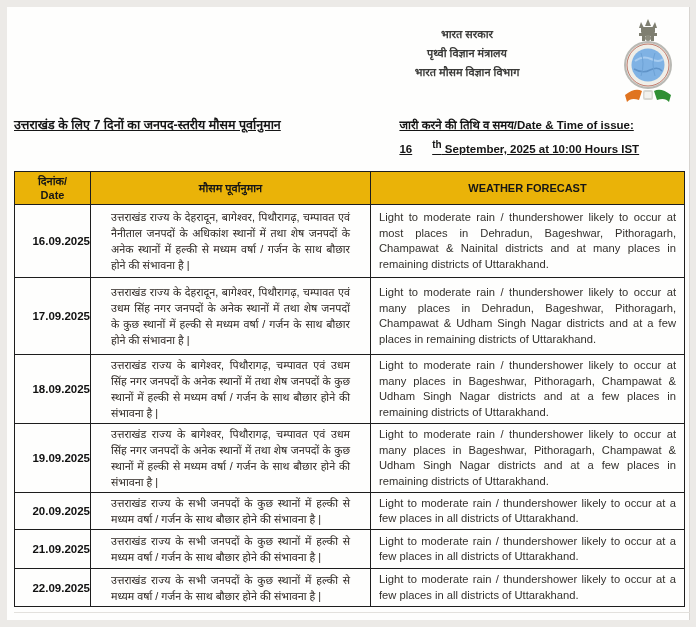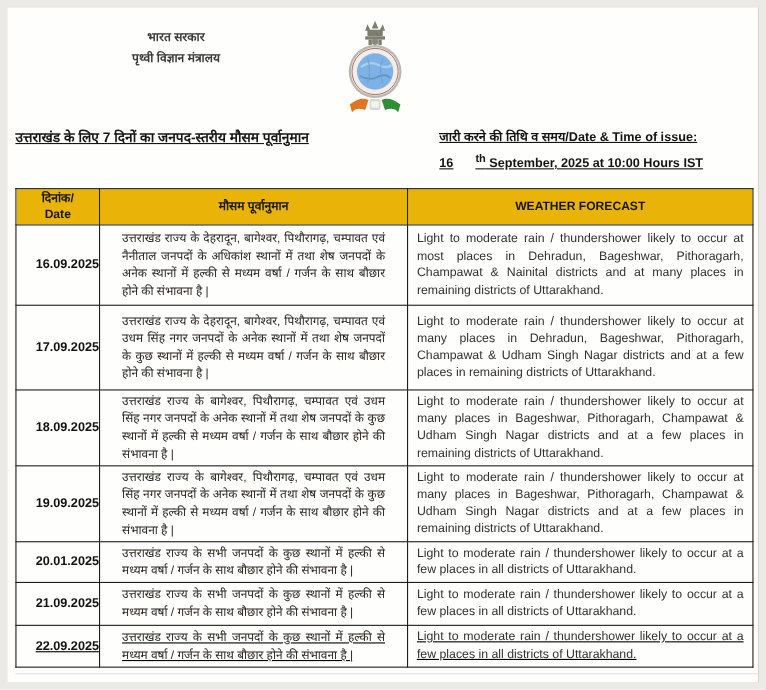--- a/index.html
+++ b/index.html
@@ -15,21 +15,21 @@
     left: 7px; top: 7px;
     width: 683px; height: 613px;
     background: #fefefd;
     border-right: 1px solid #d8d5d1;
     padding: 8px 6px 0 7px;
   }
 
   
   .org-header {
     display: flex;
-    justify-content: flex-start;
+    justify-content: flex-end;
     align-items: flex-start;
     height: 98px;
   }
   .org-block { width: 292px; text-align: center; padding-top: 10px; }
   .org-block.hindi { color: #3a3a38; font-weight: bold; font-size: 11px; line-height: 19px; }
   .org-block.english { color: #3c3c3a; font-weight: bold; font-size: 9.5px; line-height: 19px; letter-spacing: .2px; padding-top: 16px; }
   .logo-wrap { width: 70px; display: flex; justify-content: center; padding-top: 2px; }
 
   
   .title-band {
@@ -83,37 +83,38 @@
   td.english-cell {
     padding: 2px 8px; font-size: 11.2px; color: #33302c;
     text-align: justify; line-height: 15.5px;
   }
   tr.r1 { height: 73px; }
   tr.r2 { height: 77px; }
   tr.r3 { height: 66px; }
   tr.r4 { height: 66px; }
   tr.r5 { height: 36px; }
   tr.r6 { height: 39px; }
-  tr.r7 { height: 38px; text-decoration: underline; }
+  tr.r7 { height: 38px; }
 
   .below-line {
     margin-top: 5px;
     border-top: 1px solid #e3e1dd;
     width: 676px;
   }
 </style>
 </head>
 <body>
 
 <div class="page">
 
   <div class="org-header">
     <div class="org-block hindi">
       <div>भारत सरकार</div>
       <div>पृथ्वी विज्ञान मंत्रालय</div>
+      <div>भारत मौसम विज्ञान विभाग</div>
     </div>
 
     <div class="logo-wrap">
       <svg width="62" height="96" viewBox="0 0 62 96">
 
         <g fill="#7e7e70">
           <path d="M31 2 l3 7 h-6 z"></path>
           <path d="M24 5 l3 6 h-5 z"></path>
           <path d="M38 5 l-3 6 h5 z"></path>
           <rect x="24" y="10" width="14" height="6" rx="1"></rect>
@@ -183,21 +184,21 @@
         <td class="date-cell">18.09.2025</td>
         <td class="hindi-cell">उत्तराखंड राज्य के बागेश्वर, पिथौरागढ़, चम्पावत एवं उधम सिंह नगर जनपदों के अनेक स्थानों में तथा शेष जनपदों के कुछ स्थानों में हल्की से मध्यम वर्षा / गर्जन के साथ बौछार होने की संभावना है |</td>
         <td class="english-cell">Light to moderate rain / thundershower likely to occur at many places in Bageshwar, Pithoragarh, Champawat &amp; Udham Singh Nagar districts and at a few places in remaining districts of Uttarakhand.</td>
       </tr>
       <tr class="r4">
         <td class="date-cell">19.09.2025</td>
         <td class="hindi-cell">उत्तराखंड राज्य के बागेश्वर, पिथौरागढ़, चम्पावत एवं उधम सिंह नगर जनपदों के अनेक स्थानों में तथा शेष जनपदों के कुछ स्थानों में हल्की से मध्यम वर्षा / गर्जन के साथ बौछार होने की संभावना है |</td>
         <td class="english-cell">Light to moderate rain / thundershower likely to occur at many places in Bageshwar, Pithoragarh, Champawat &amp; Udham Singh Nagar districts and at a few places in remaining districts of Uttarakhand.</td>
       </tr>
       <tr class="r5">
-        <td class="date-cell">20.01.2025</td>
+        <td class="date-cell">20.09.2025</td>
         <td class="hindi-cell">उत्तराखंड राज्य के सभी जनपदों के कुछ स्थानों में हल्की से मध्यम वर्षा / गर्जन के साथ बौछार होने की संभावना है |</td>
         <td class="english-cell">Light to moderate rain / thundershower likely to occur at a few places in all districts of Uttarakhand.</td>
       </tr>
       <tr class="r6">
         <td class="date-cell">21.09.2025</td>
         <td class="hindi-cell">उत्तराखंड राज्य के सभी जनपदों के कुछ स्थानों में हल्की से मध्यम वर्षा / गर्जन के साथ बौछार होने की संभावना है |</td>
         <td class="english-cell">Light to moderate rain / thundershower likely to occur at a few places in all districts of Uttarakhand.</td>
       </tr>
       <tr class="r7">
         <td class="date-cell">22.09.2025</td>

